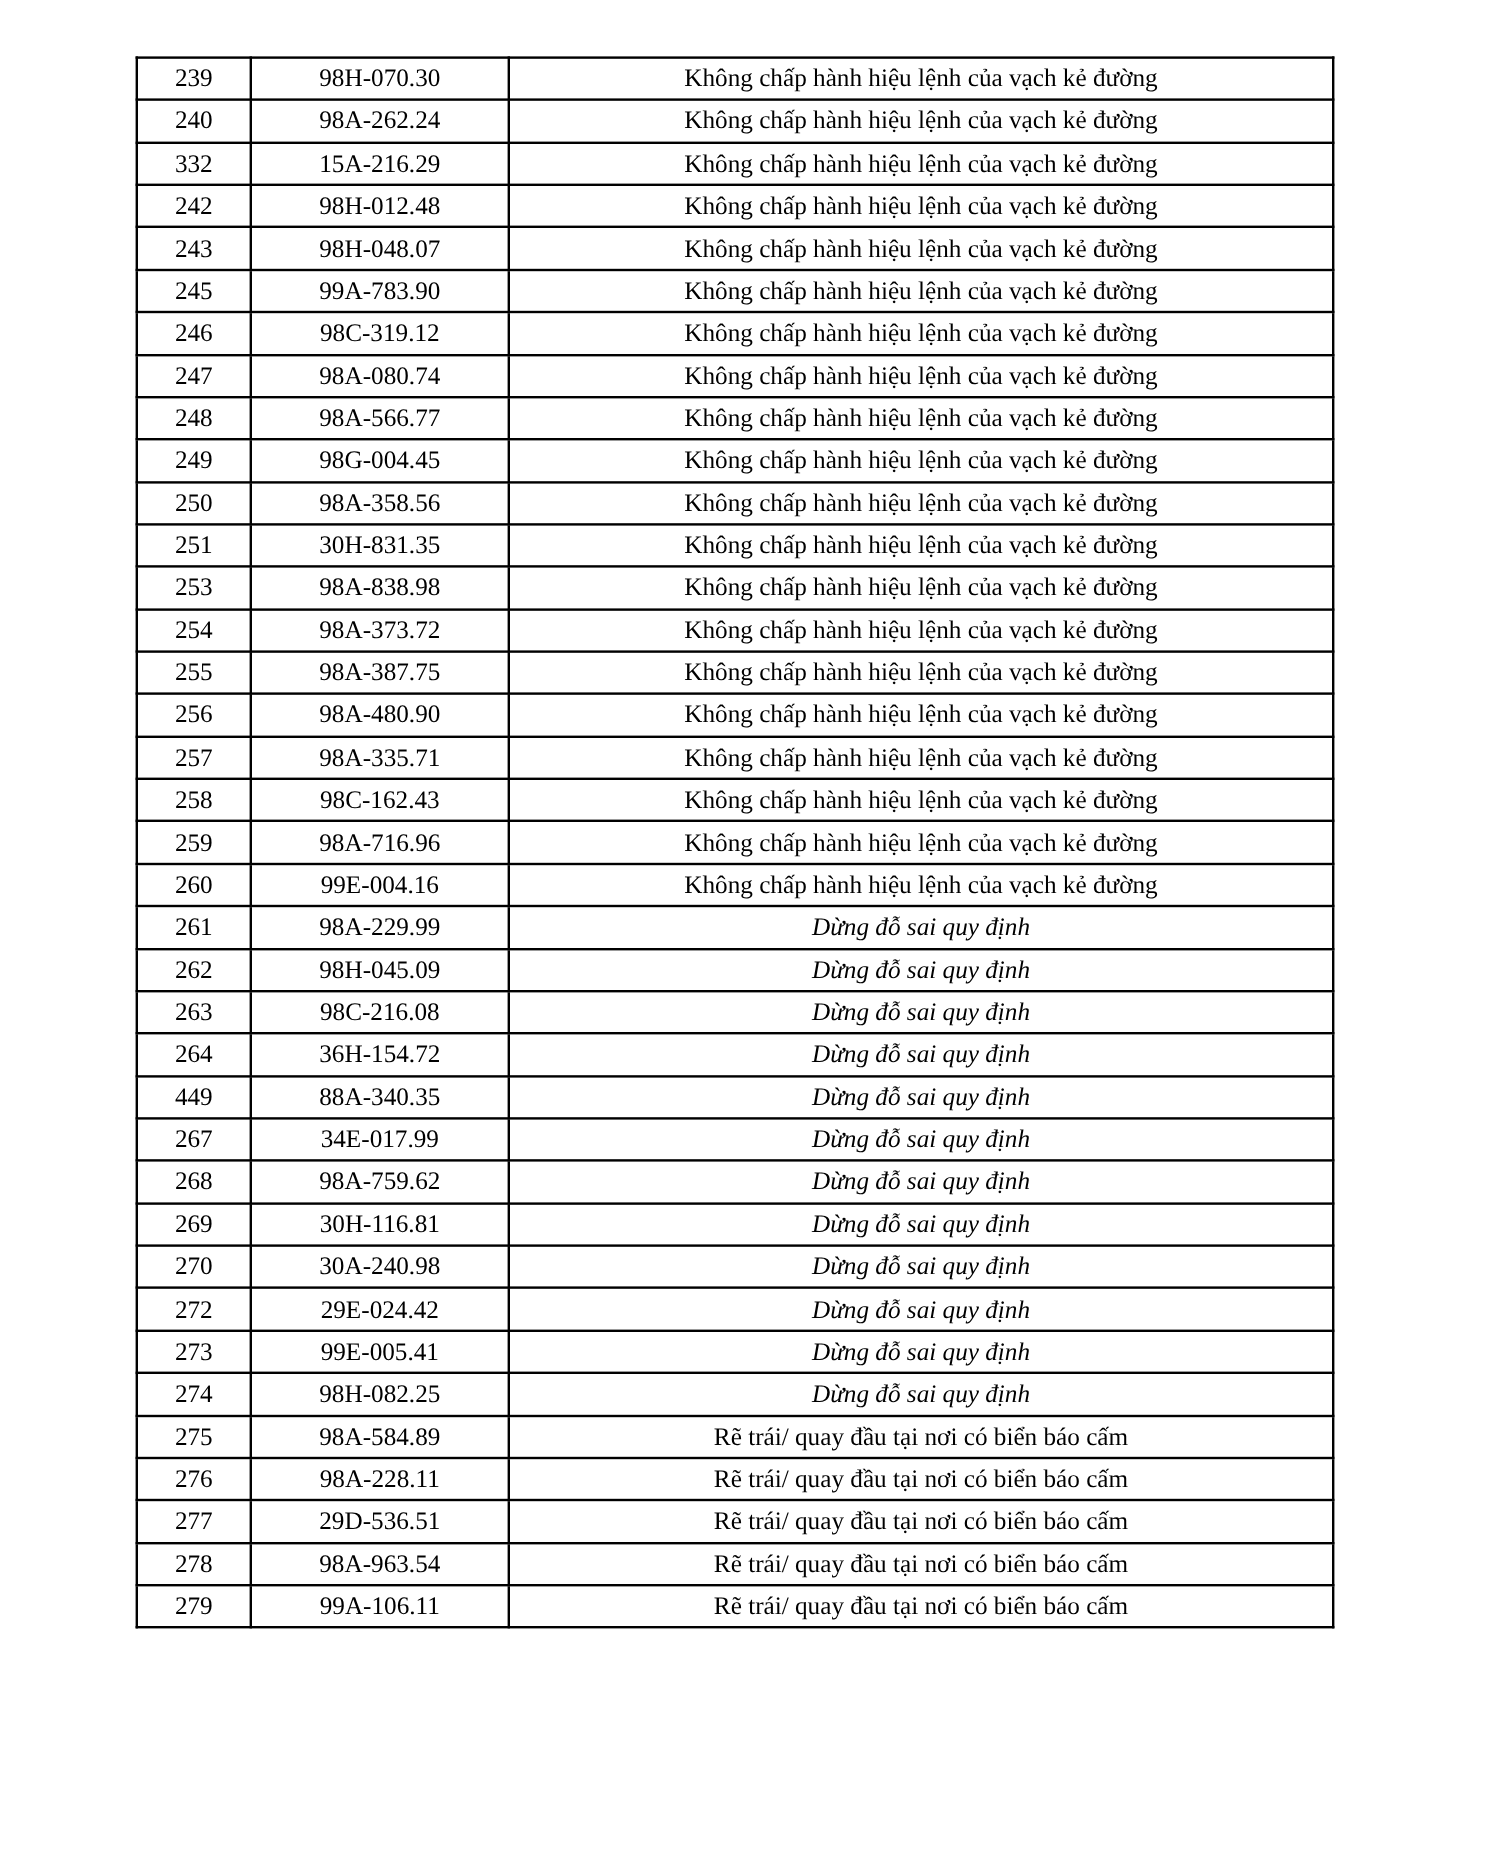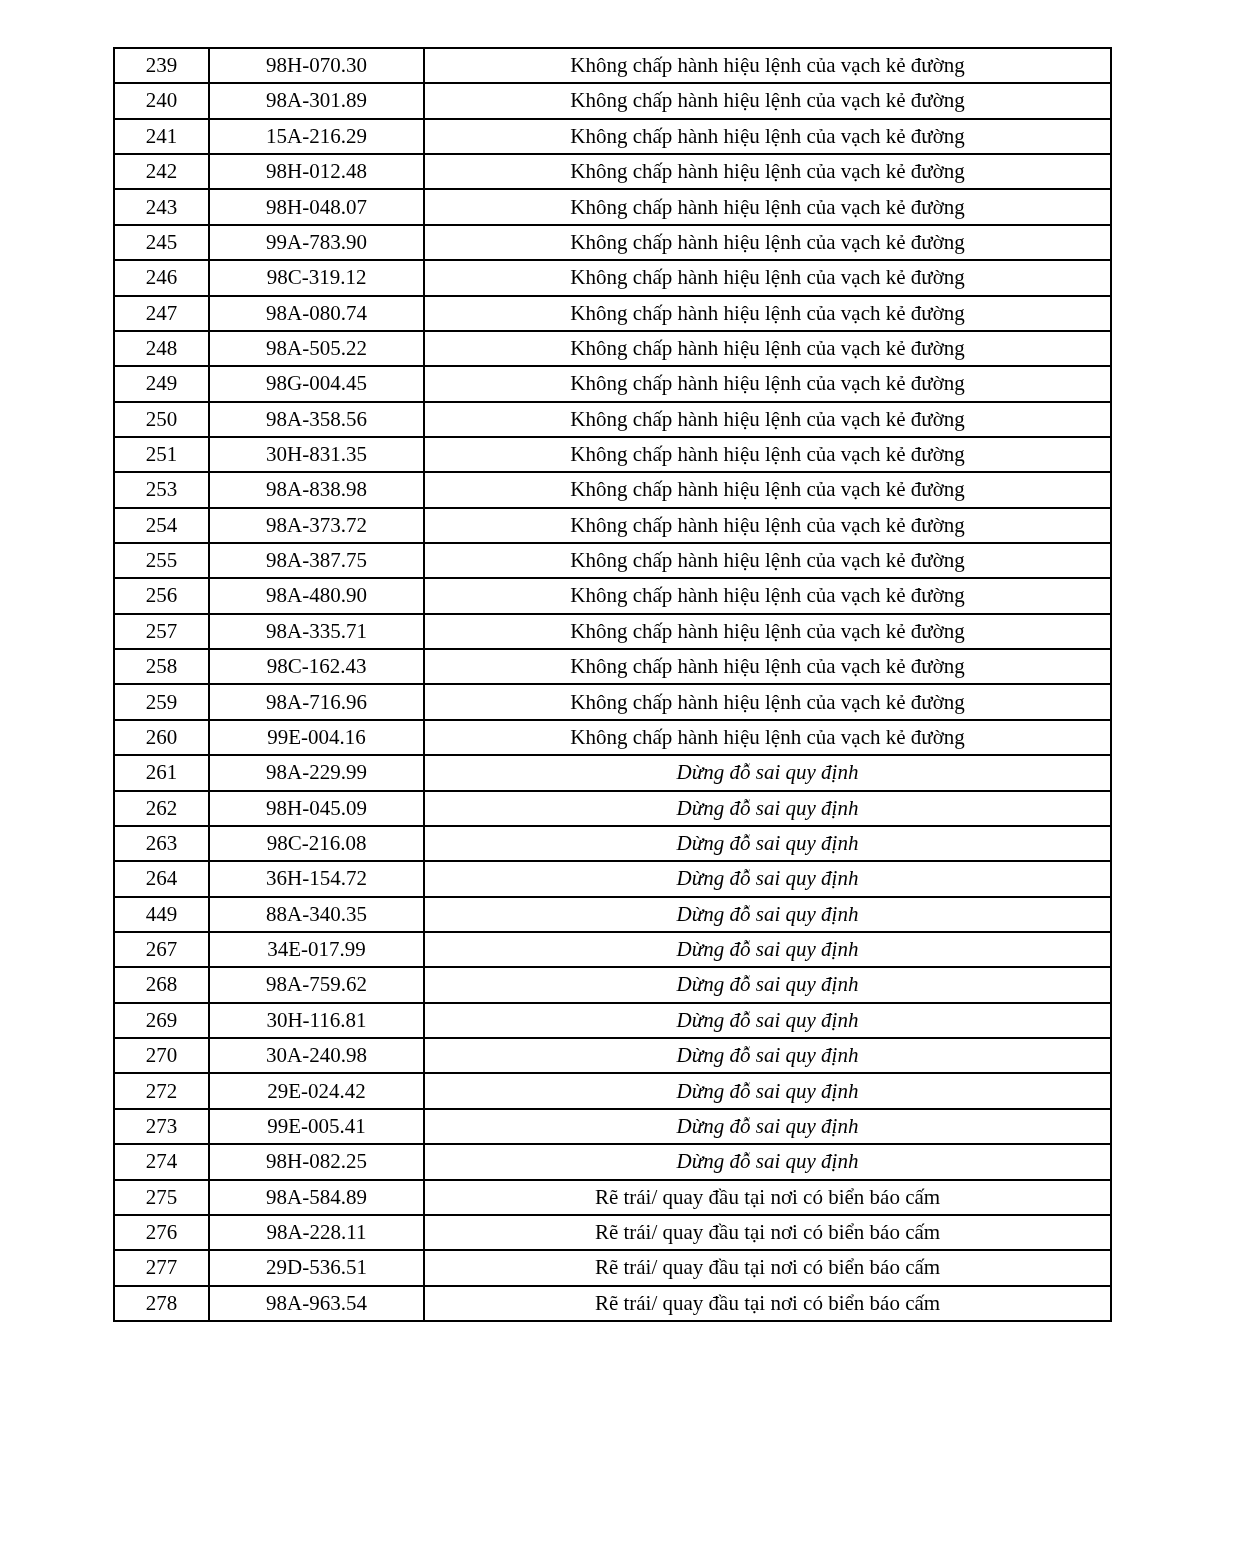--- a/index.html
+++ b/index.html
@@ -55,25 +55,25 @@
       <col class="c-violation">
     </colgroup>
     <tbody>
         <tr>
     <td>239</td>
     <td>98H-070.30</td>
     <td>Không chấp hành hiệu lệnh của vạch kẻ đường</td>
   </tr>
         <tr>
     <td>240</td>
-    <td>98A-301.89</td>
-    <td>Không chấp hành hiệu lệnh của vạch kẻ đường</td>
-  </tr>
-        <tr>
-    <td>241</td>
+    <td>98A-262.24</td>
+    <td>Không chấp hành hiệu lệnh của vạch kẻ đường</td>
+  </tr>
+        <tr>
+    <td>332</td>
     <td>15A-216.29</td>
     <td>Không chấp hành hiệu lệnh của vạch kẻ đường</td>
   </tr>
         <tr>
     <td>242</td>
     <td>98H-012.48</td>
     <td>Không chấp hành hiệu lệnh của vạch kẻ đường</td>
   </tr>
         <tr>
     <td>243</td>
@@ -90,21 +90,21 @@
     <td>98C-319.12</td>
     <td>Không chấp hành hiệu lệnh của vạch kẻ đường</td>
   </tr>
         <tr>
     <td>247</td>
     <td>98A-080.74</td>
     <td>Không chấp hành hiệu lệnh của vạch kẻ đường</td>
   </tr>
         <tr>
     <td>248</td>
-    <td>98A-505.22</td>
+    <td>98A-566.77</td>
     <td>Không chấp hành hiệu lệnh của vạch kẻ đường</td>
   </tr>
         <tr>
     <td>249</td>
     <td>98G-004.45</td>
     <td>Không chấp hành hiệu lệnh của vạch kẻ đường</td>
   </tr>
         <tr>
     <td>250</td>
     <td>98A-358.56</td>
@@ -226,17 +226,22 @@
     <td>Rẽ trái/ quay đầu tại nơi có biển báo cấm</td>
   </tr>
         <tr>
     <td>277</td>
     <td>29D-536.51</td>
     <td>Rẽ trái/ quay đầu tại nơi có biển báo cấm</td>
   </tr>
         <tr>
     <td>278</td>
     <td>98A-963.54</td>
+    <td>Rẽ trái/ quay đầu tại nơi có biển báo cấm</td>
+  </tr>
+        <tr>
+    <td>279</td>
+    <td>99A-106.11</td>
     <td>Rẽ trái/ quay đầu tại nơi có biển báo cấm</td>
   </tr>
       </tbody>
   </table>
 </div>
 
 </body></html>

